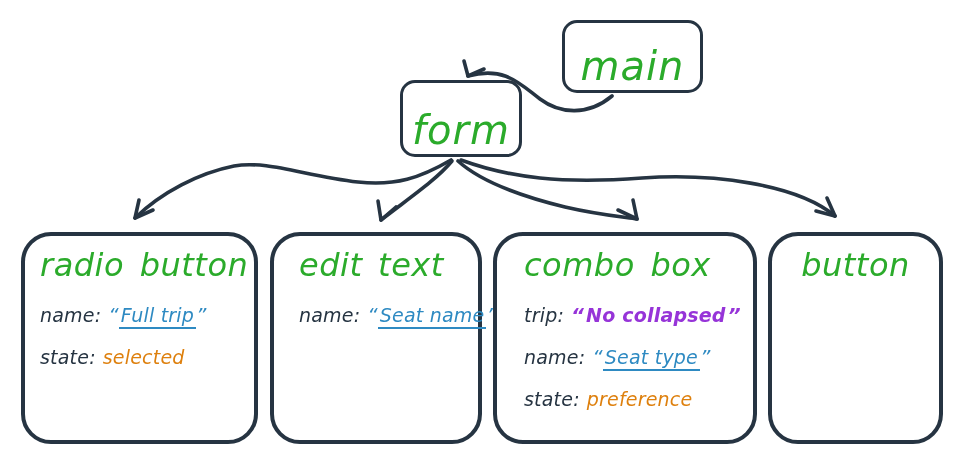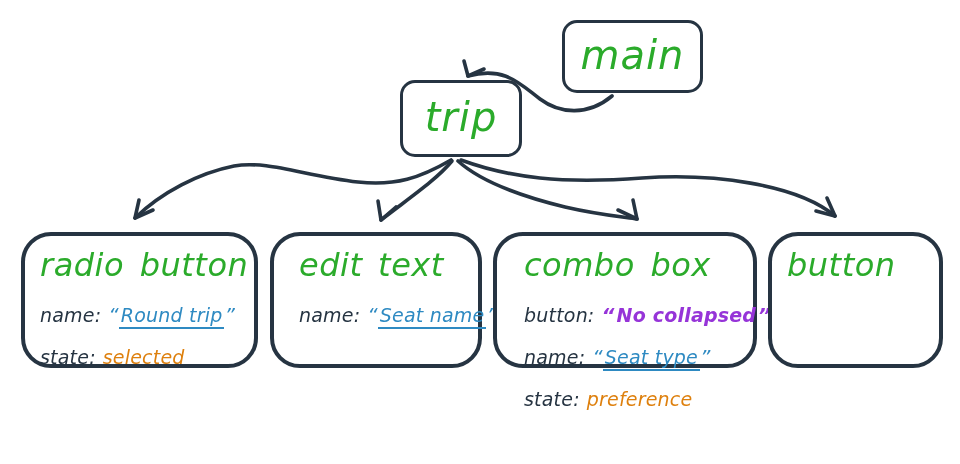--- a/index.html
+++ b/index.html
@@ -14,38 +14,38 @@
   body{
     width:960px;height:464px;background:#ffffff;overflow:hidden;
     font-family:"DejaVu Sans", sans-serif;
   }
   .stage{position:relative;width:960px;height:464px;background:#ffffff;}
   .arrows{position:absolute;left:0;top:0;width:960px;height:464px;pointer-events:none;}
   .arrows path{fill:none;stroke:var(--ink);stroke-width:3.6;stroke-linecap:round;stroke-linejoin:round;}
 
   .node{
     position:absolute;background:#ffffff;border:3.5px solid var(--ink);
-    border-radius:15px;display:flex;align-items:center;justify-content:center;
+    border-radius:15px;display:flex;align-items:flex-end;justify-content:center;
   }
   .node-main{left:562px;top:20px;width:141px;height:73px;}
   .node-form{left:400px;top:80px;width:122px;height:77px;}
   .node-label{
     font-size:40px;font-style:italic;color:var(--green);
     letter-spacing:1px;line-height:1;padding-bottom:4px;
   }
 
   .card{
-    position:absolute;top:232px;height:136px;background:#ffffff;
+    position:absolute;top:232px;height:212px;background:#ffffff;
     border:4px solid var(--ink);border-radius:30px;padding:8px 15px;
     white-space:nowrap;
   }
   .card-1{left:21px;width:237px;}
   .card-2{left:270px;width:212px;padding-left:25px;}
   .card-3{left:493px;width:264px;padding-left:27px;}
-  .card-4{left:768px;width:175px;}
+  .card-4{left:768px;width:175px;text-align:center;}
   .card-title{
     font-size:32px;font-style:italic;color:var(--green);
     letter-spacing:.5px;word-spacing:5px;line-height:42px;
   }
   .row{
     font-size:19px;font-style:italic;color:var(--ink);
     margin-top:16px;line-height:26px;letter-spacing:.2px;
   }
   .key{color:var(--ink);margin-right:7px;font-style:italic;}
   .qv{white-space:nowrap;}
@@ -76,44 +76,44 @@
 
     <path d="M 461 160 C 510 178, 562 184, 642 178 C 712 173, 797 184, 835 216"></path>
     <path d="M 835 216 L 827 198 M 835 216 L 816 211"></path>
   </svg>
 
   <div class="node node-main">
     <span class="node-label">main</span>
   </div>
 
   <div class="node node-form">
-    <span class="node-label">trip</span>
+    <span class="node-label">form</span>
   </div>
 
   <div class="card card-1">
     <div class="card-title">radio button</div>
     <div class="row">
-      <span class="key">name:</span><span class="qv val-link"><span class="q">“</span><span class="vtext">Round trip</span><span class="q">”</span></span>
+      <span class="key">name:</span><span class="qv val-link"><span class="q">“</span><span class="vtext">Full trip</span><span class="q">”</span></span>
     </div>
     <div class="row">
       <span class="key">state:</span><span class="val-state">selected</span>
     </div>
   </div>
 
   <div class="card card-2">
     <div class="card-title">edit text</div>
     <div class="row">
       <span class="key">name:</span><span class="qv val-link"><span class="q">“</span><span class="vtext">Seat name</span><span class="q">”</span></span>
     </div>
   </div>
 
   <div class="card card-3">
     <div class="card-title">combo box</div>
     <div class="row">
-      <span class="key">button:</span><span class="qv val-purple"><span class="q">“</span><span class="vtext">No collapsed</span><span class="q">”</span></span>
+      <span class="key">trip:</span><span class="qv val-purple"><span class="q">“</span><span class="vtext">No collapsed</span><span class="q">”</span></span>
     </div>
     <div class="row">
       <span class="key">name:</span><span class="qv val-link"><span class="q">“</span><span class="vtext">Seat type</span><span class="q">”</span></span>
     </div>
     <div class="row">
       <span class="key">state:</span><span class="val-state">preference</span>
     </div>
   </div>
 
   <div class="card card-4">

